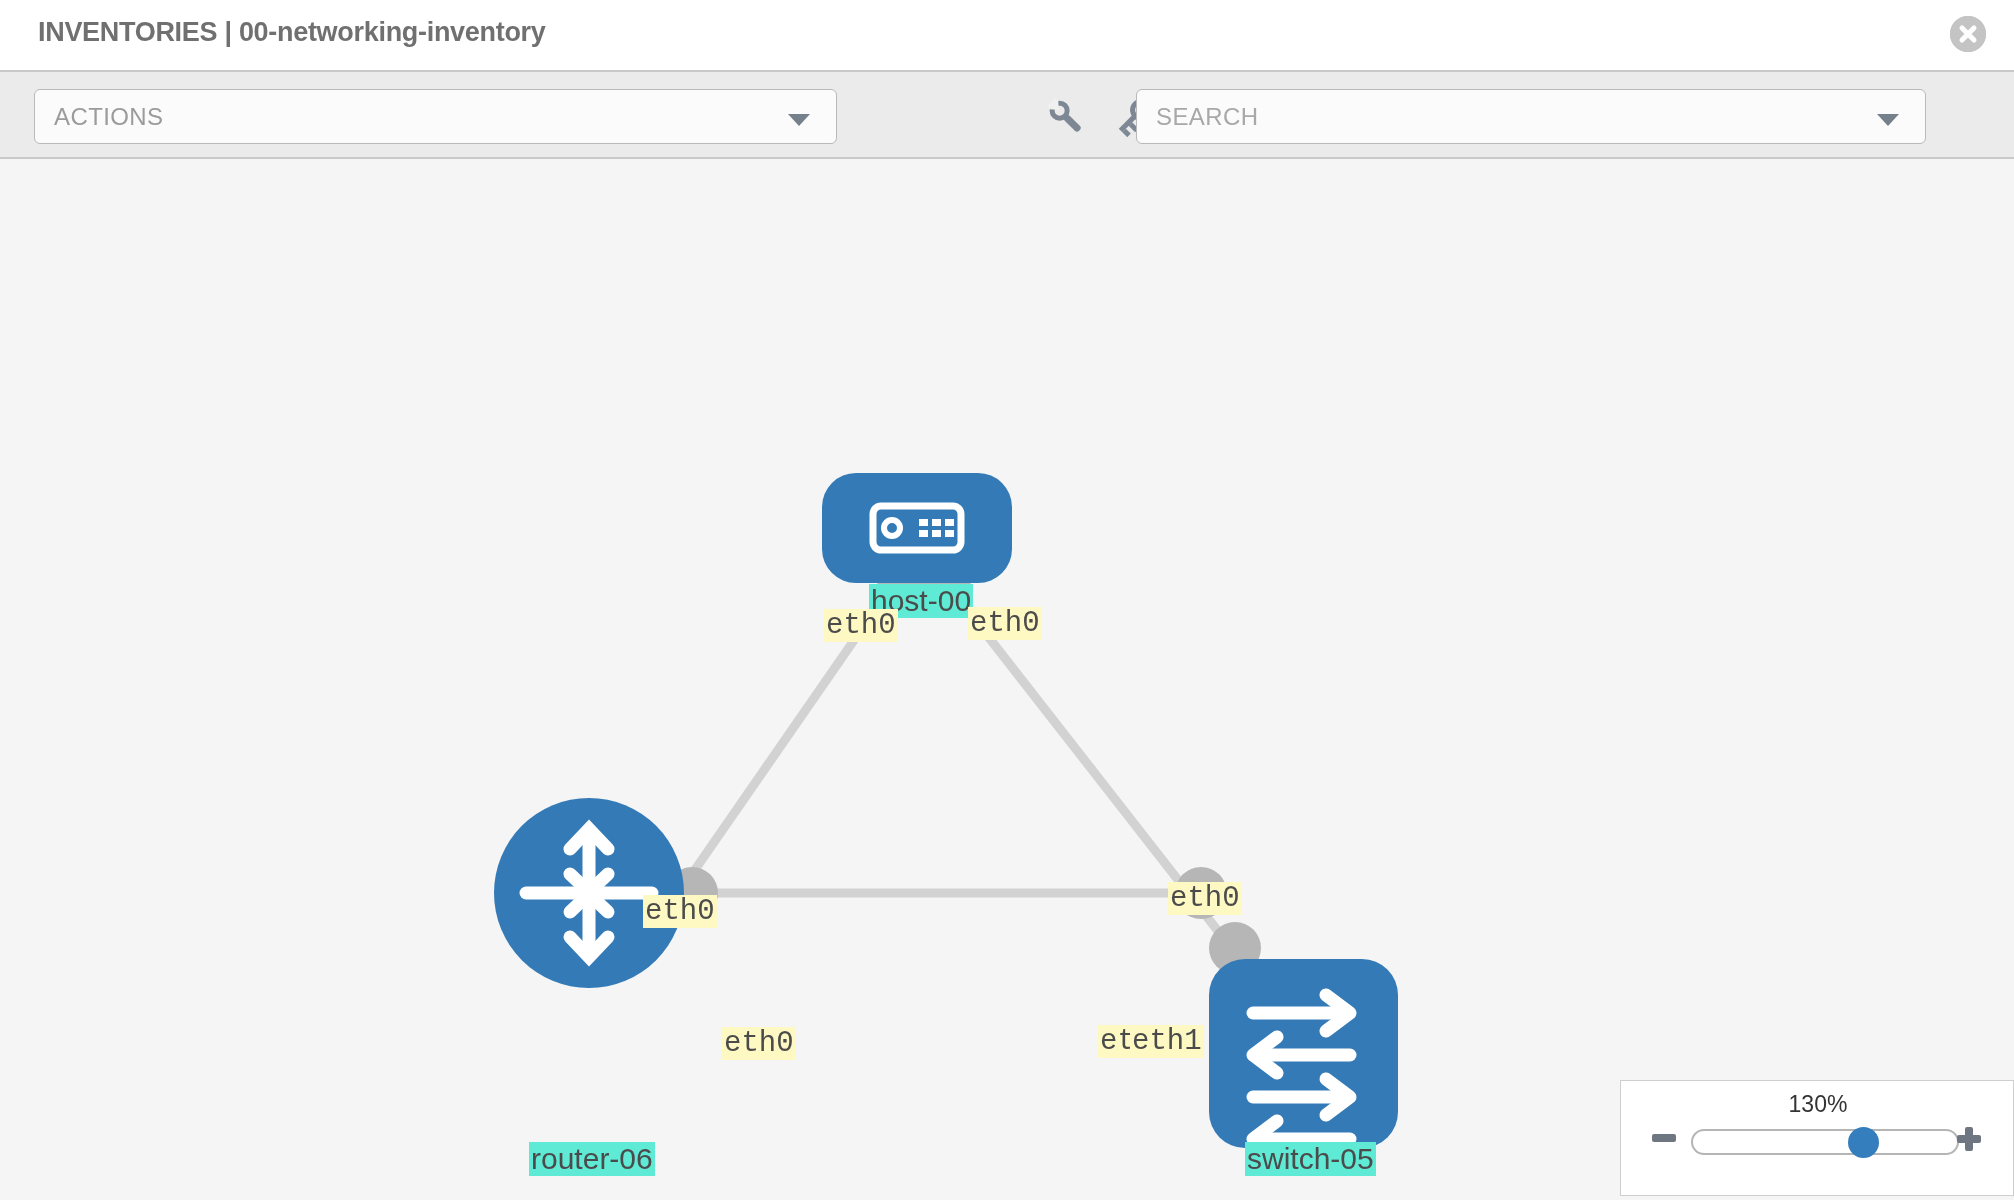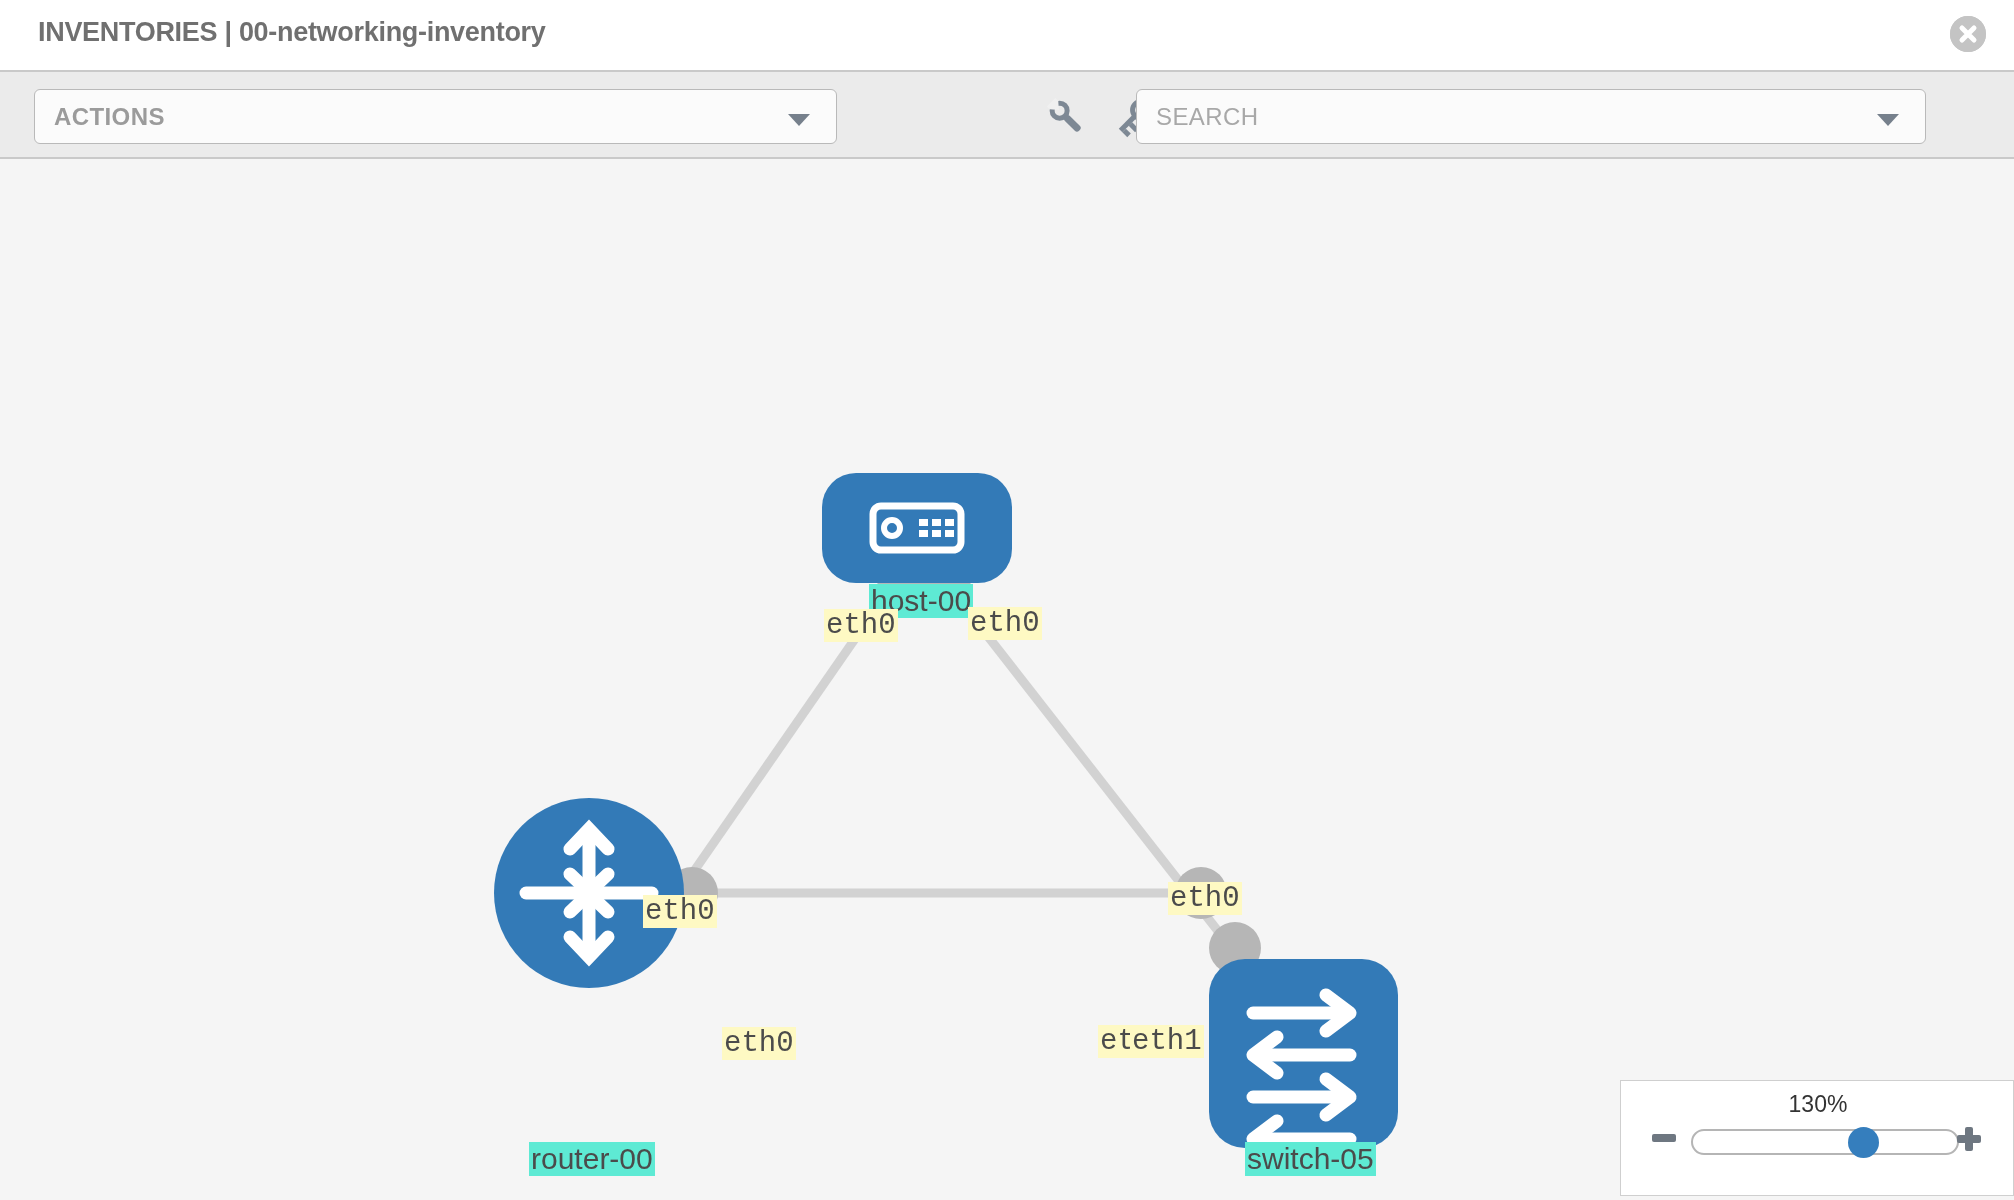--- a/index.html
+++ b/index.html
@@ -55,21 +55,20 @@
   }
   .actions-select {
     position: absolute;
     left: 34px;
     top: 17px;
     width: 803px;
     height: 55px;
     background: #fbfbfb;
     border: 1px solid #b9b9b9;
     border-radius: 6px;
-    font-weight: bold;
   }
   .actions-label {
     position: absolute;
     left: 19px;
     top: 13px;
     font-size: 24px;
     color: #9b9b9b;
     letter-spacing: 0.4px;
   }
   .caret {
@@ -298,21 +297,21 @@
         <line x1="1253" y1="938" x2="1345" y2="938"></line>
         <polyline points="1326,920 1350,938 1326,956"></polyline>
 
         <line x1="1350" y1="980" x2="1258" y2="980"></line>
         <polyline points="1277,962 1253,980 1277,998"></polyline>
       </g>
     </g>
   </svg>
 
   <div class="node-label" style="left:869px; top:425px;">host-00</div>
-  <div class="node-label" style="left:529px; top:983px;">router-00</div>
+  <div class="node-label" style="left:529px; top:983px;">router-06</div>
   <div class="node-label" style="left:1245px; top:983px;">switch-05</div>
 
   <div class="port-label" style="left:824px; top:450px;">eth0</div>
   <div class="port-label" style="left:968px; top:448px;">eth0</div>
   <div class="port-label" style="left:643px; top:736px;">eth0</div>
   <div class="port-label" style="left:1168px; top:723px;">eth0</div>
   <div class="port-label" style="left:722px; top:868px;">eth0</div>
   <div class="port-label" style="left:1098px; top:866px;">eth0</div>
   <div class="port-label" style="left:1130px; top:866px;">eth1</div>
 </div>

